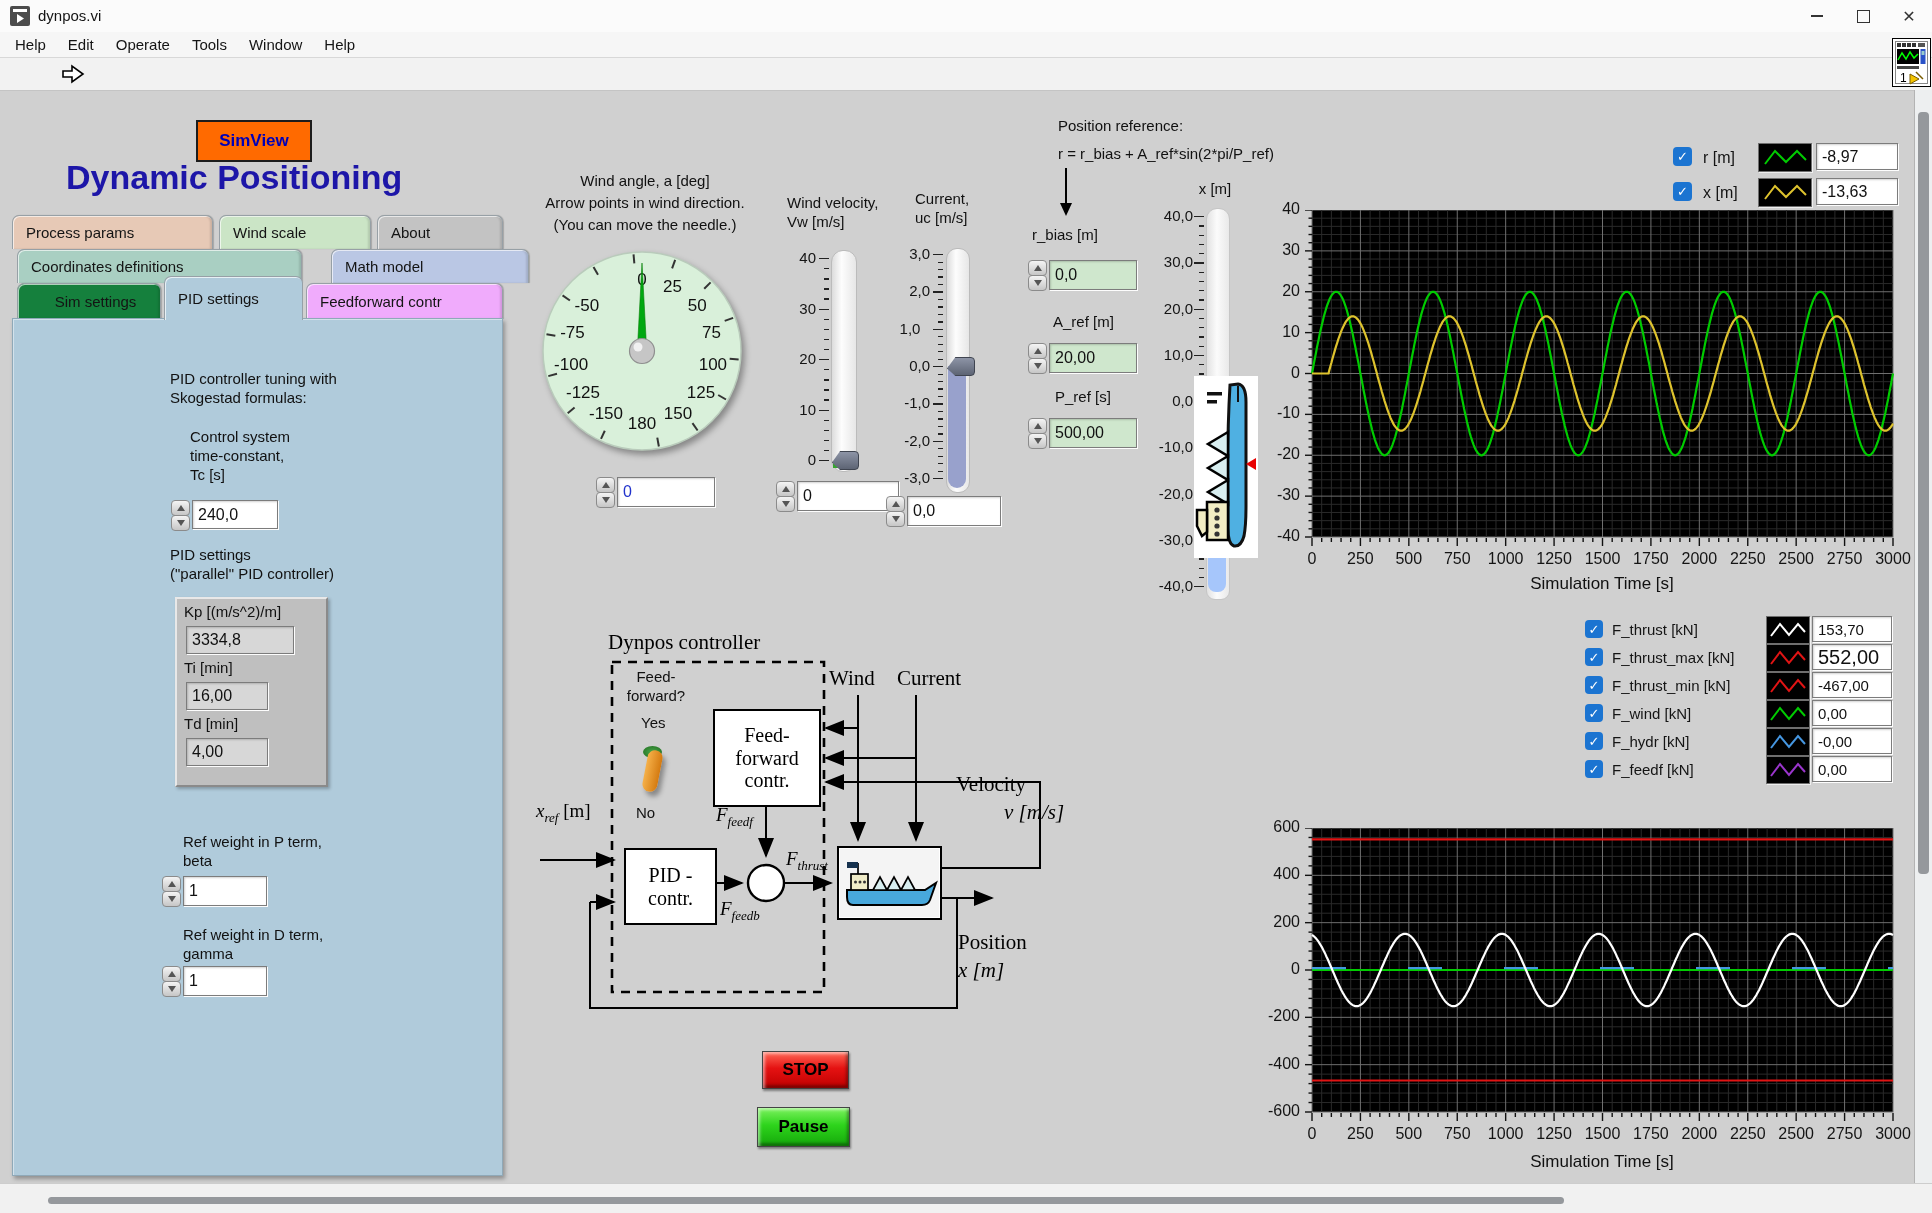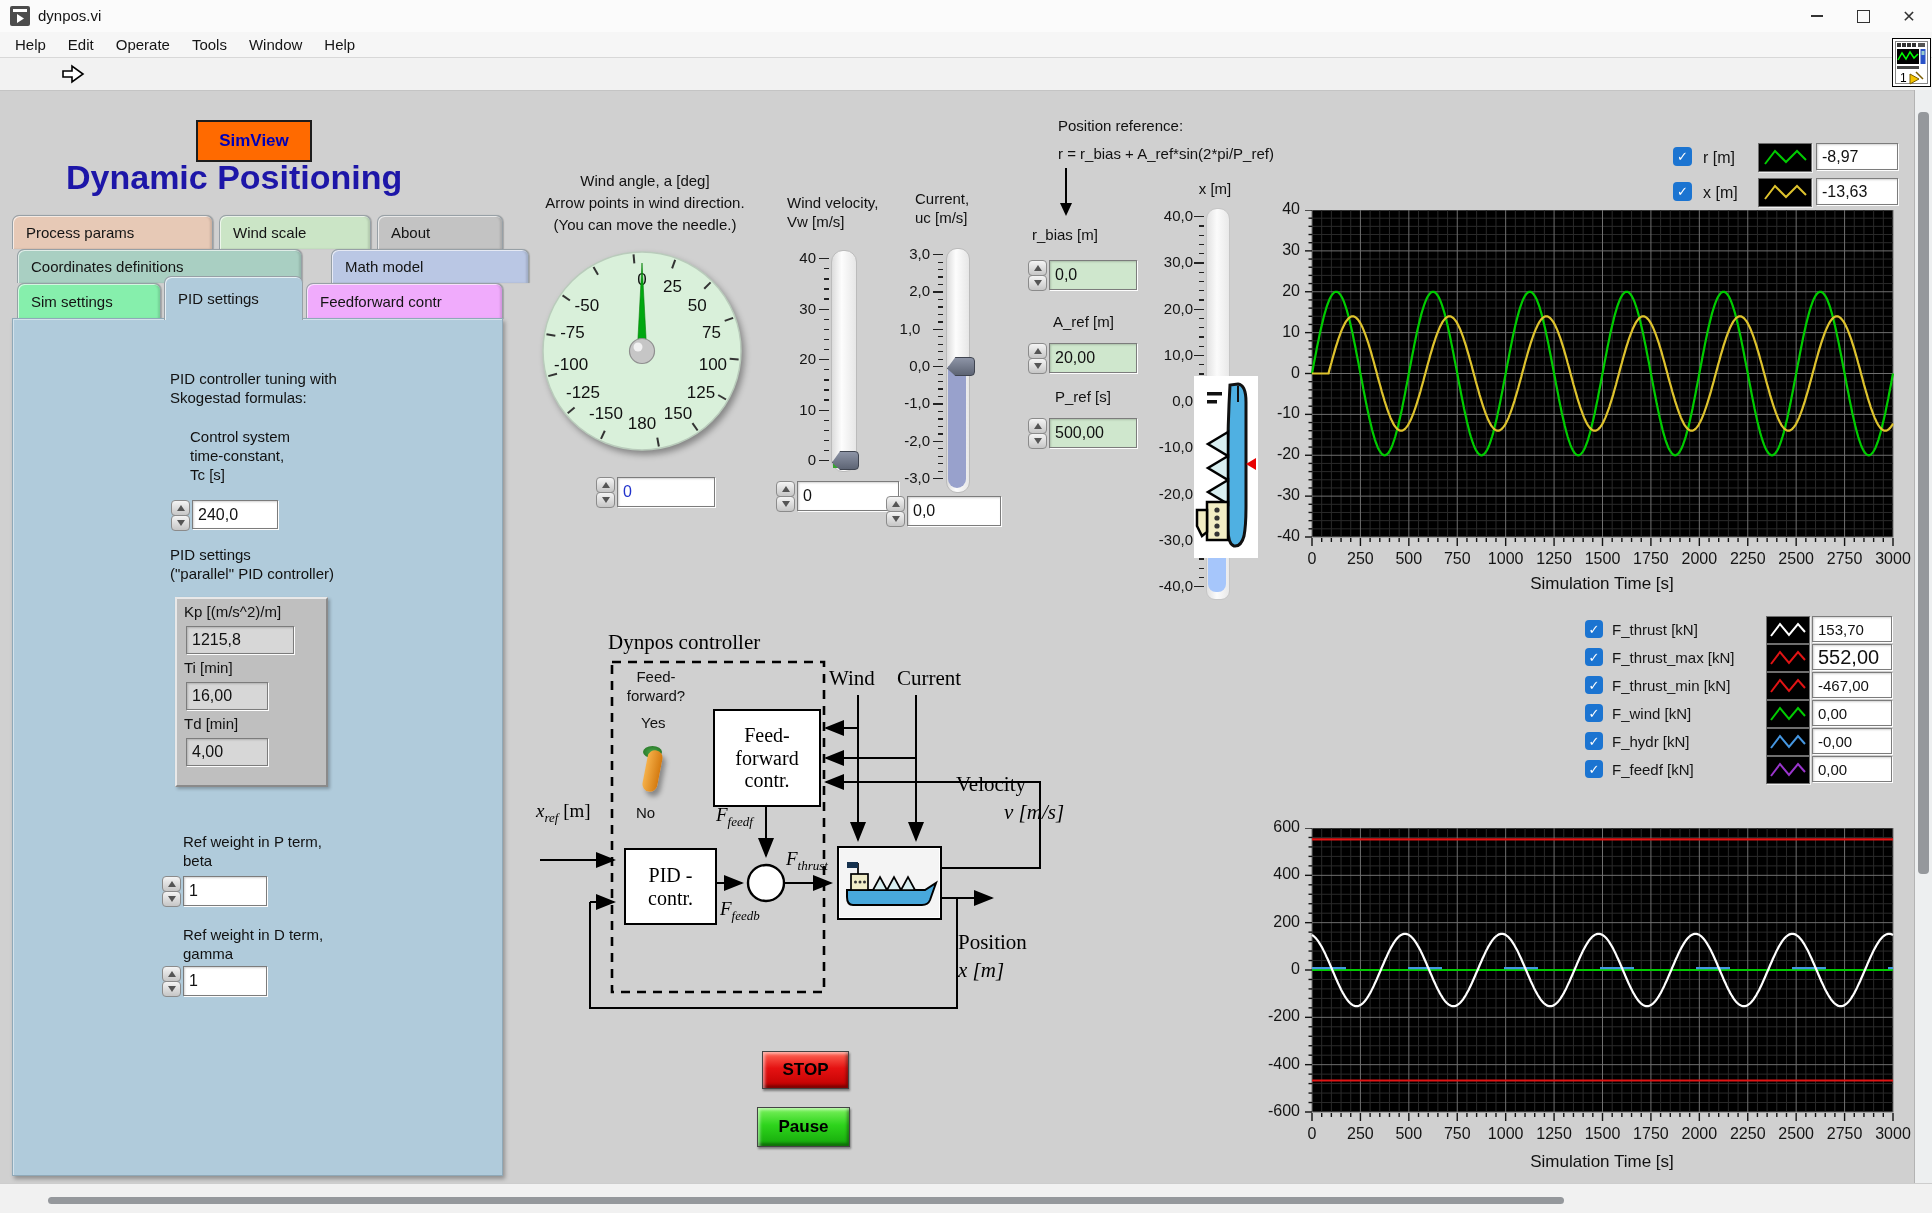--- a/index.html
+++ b/index.html
@@ -115,21 +115,21 @@
   </div>
 <div class="tab" style="left: 377px; top: 215px; width: 126px; height: 34px; background: rgb(195, 195, 195);">
     <span>About</span>
   </div>
 <div class="tab" style="left: 17px; top: 249px; width: 285px; height: 34px; background: rgb(169, 207, 194);">
     <span>Coordinates definitions</span>
   </div>
 <div class="tab" style="left: 305px; top: 249px; width: 198px; height: 34px; background: rgb(186, 199, 228); margin-left: 26px;">
     <span>Math model</span>
   </div>
-<div class="tab" style="left: 17px; top: 283px; width: 144px; height: 36px; background: #86efac;">
+<div class="tab" style="left: 17px; top: 283px; width: 144px; height: 36px; background: #15803d; justify-content: center;">
     <span>Sim settings</span>
   </div>
 <div class="tab" style="left: 306px; top: 283px; width: 197px; height: 36px; background: #f0abfc;">
     <span>Feedforward contr</span>
   </div>
 <div class="tab" style="left: 164px; top: 276px; width: 139px; height: 44px; z-index: 3; box-shadow: rgba(255, 255, 255, 0.7) 1px 1px 0px inset; background: rgb(176, 203, 219);">
     <span>PID settings</span>
   </div>
 
 <div class="abs tabpanel"></div>
@@ -142,21 +142,21 @@
 <div class="spin" style="left:171px;top:500px">
     <i class="up"></i>
     <i class="dn"></i>
   </div>
 <div class="numbox" style="left:192px;top:500px;width:74px;height:27px">240,0</div>
 <div class="lbl pre" style="left:170px;top:546px;width:270px">PID settings
 ("parallel" PID controller)</div>
 
 <div class="cluster" style="left:175px;top:597px;width:149px;height:186px"></div>
 <div class="lbl" style="left:184px;top:603px;z-index:2">Kp [(m/s^2)/m]</div>
-<div class="numbox dis" style="left:186px;top:626px;width:96px;height:26px;z-index:2">1215,8</div>
+<div class="numbox dis" style="left:186px;top:626px;width:96px;height:26px;z-index:2">3334,8</div>
 <div class="lbl" style="left:184px;top:659px;z-index:2">Ti [min]</div>
 <div class="numbox dis" style="left:186px;top:682px;width:70px;height:26px;z-index:2">16,00</div>
 <div class="lbl" style="left:184px;top:715px;z-index:2">Td [min]</div>
 <div class="numbox dis" style="left:186px;top:738px;width:70px;height:26px;z-index:2">4,00</div>
 
 <div class="lbl pre" style="left:183px;top:833px;width:220px">Ref weight in P term,
 beta</div>
 <div class="spin" style="left:162px;top:876px">
     <i class="up"></i>
     <i class="dn"></i>

